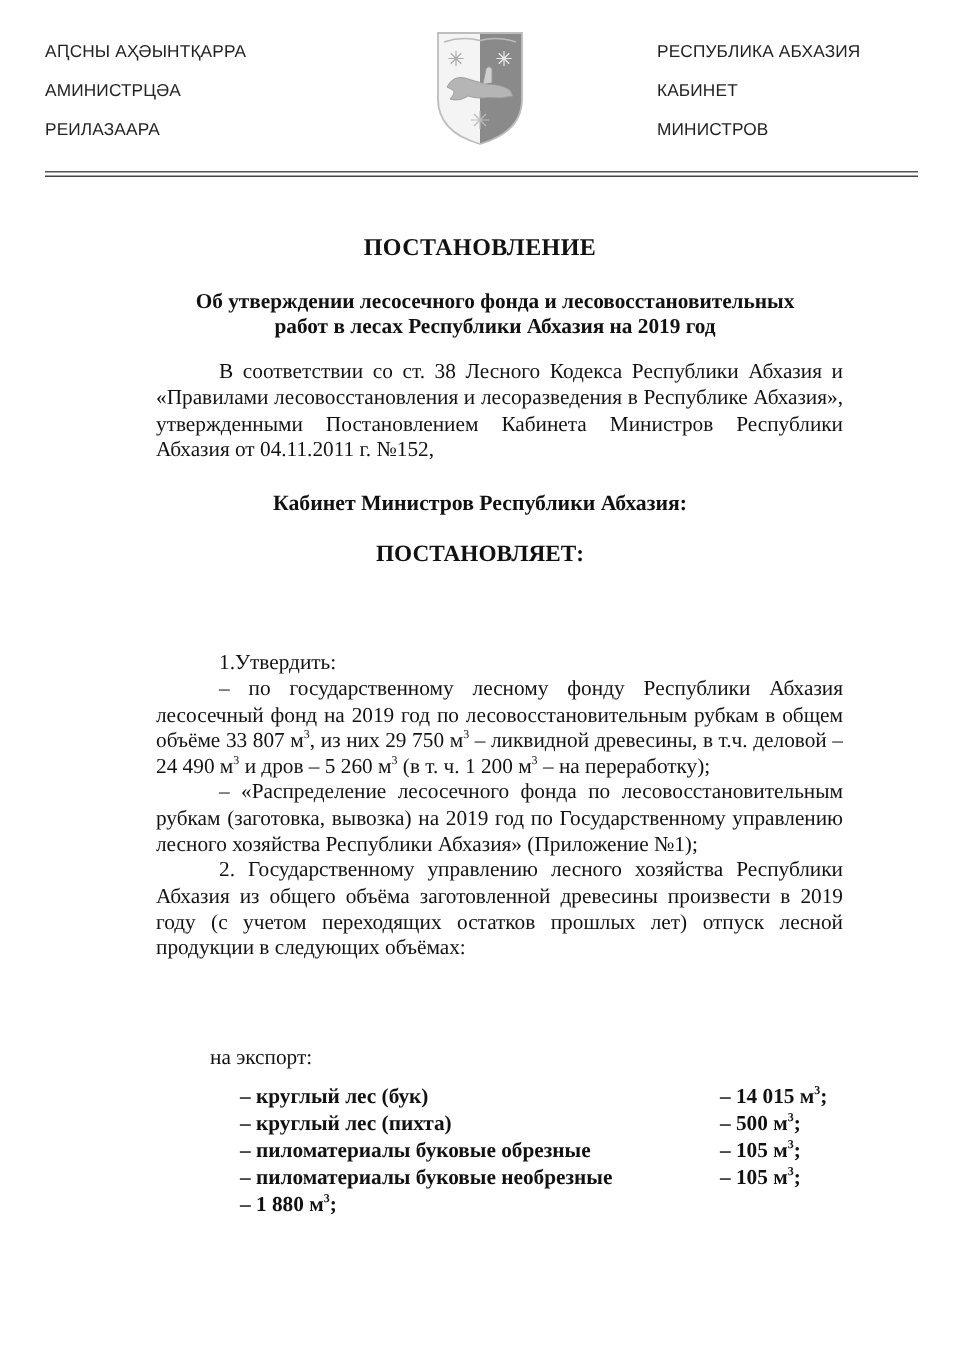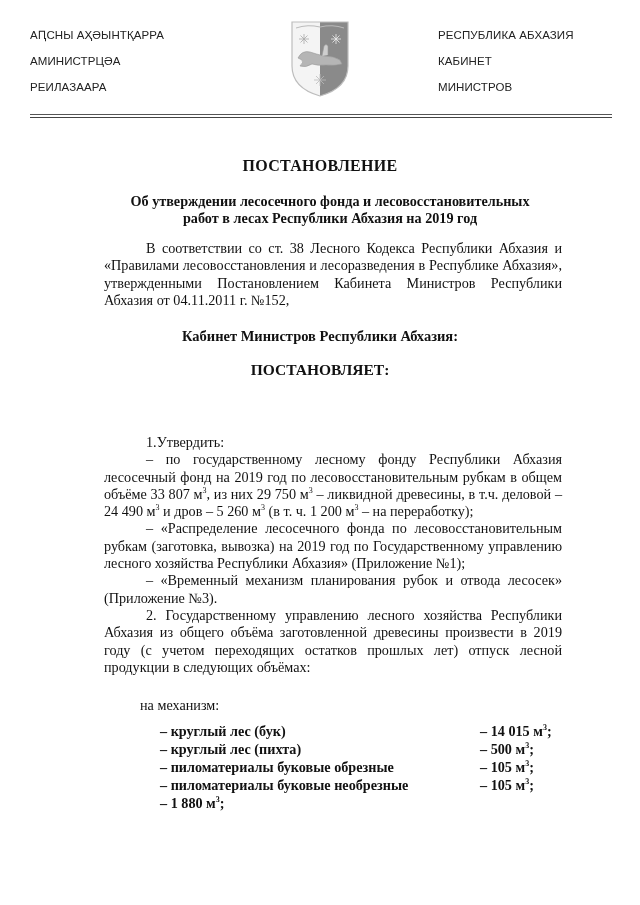--- a/index.html
+++ b/index.html
@@ -175,25 +175,24 @@
   <p>В соответствии со ст. 38 Лесного Кодекса Республики Абхазия и «Правилами лесовосстановления и лесоразведения в Республике Абхазия», утвержденными Постановлением Кабинета Министров Республики Абхазия от 04.11.2011 г. №152,</p>
 </div>
 
 <div class="center-bold" style="top: 328px;">Кабинет Министров Республики Абхазия:</div>
 <div class="center-bold" style="top: 361px; font-size: 15.5px;">ПОСТАНОВЛЯЕТ:</div>
 
 <div class="body-text" style="top: 386px; margin-top: 48px;">
   <p>1.Утвердить:</p>
   <p><span>– по государственному лесному фонду Республики Абхазия лесосечный фонд на 2019 год по лесовосстановительным рубкам в общем объёме 33 807 м</span><sup>3</sup><span>, из них 29 750 м</span><sup>3</sup><span> – ликвидной древесины, в т.ч. деловой –  24 490 м</span><sup>3</sup><span> и дров – 5 260 м</span><sup>3</sup><span>  (в т. ч. 1 200 м</span><sup>3</sup><span> – на переработку);</span></p>
   <p>– «Распределение лесосечного фонда по лесовосстановительным рубкам (заготовка, вывозка) на 2019 год по Государственному управлению лесного хозяйства Республики Абхазия» (Приложение №1);</p>
-  <p>– «Временный механизм планирования рубок и отвода лесосек» (Приложение №3).</p>
   <p>2. Государственному управлению лесного хозяйства Республики Абхазия из общего объёма заготовленной древесины произвести в 2019 году (с учетом переходящих остатков прошлых лет) отпуск лесной продукции в следующих объёмах:</p>
 </div>
 
-<div class="export-label">на механизм:</div>
+<div class="export-label">на экспорт:</div>
 <div class="export-list">
   <div class="export-row">
     <span class="export-item">– круглый лес (бук)</span>
     <span class="export-value"><span>– 14 015 м</span><sup>3</sup><span>;</span></span>
   </div>
   <div class="export-row">
     <span class="export-item">– круглый лес (пихта)</span>
     <span class="export-value"><span>– 500 м</span><sup>3</sup><span>;</span></span>
   </div>
   <div class="export-row">

